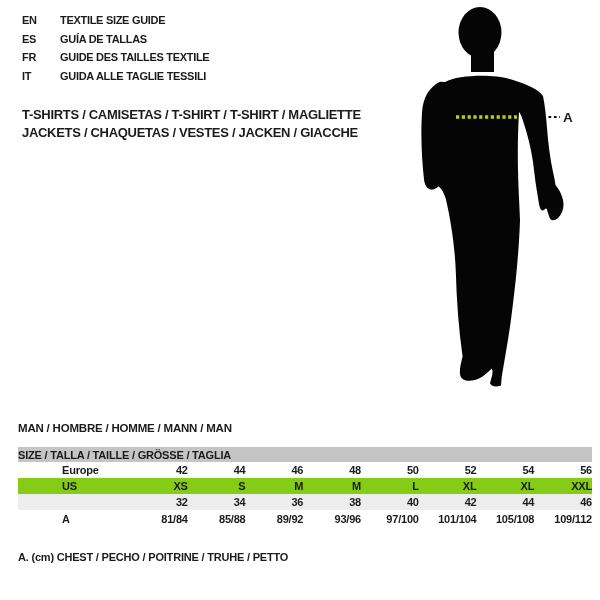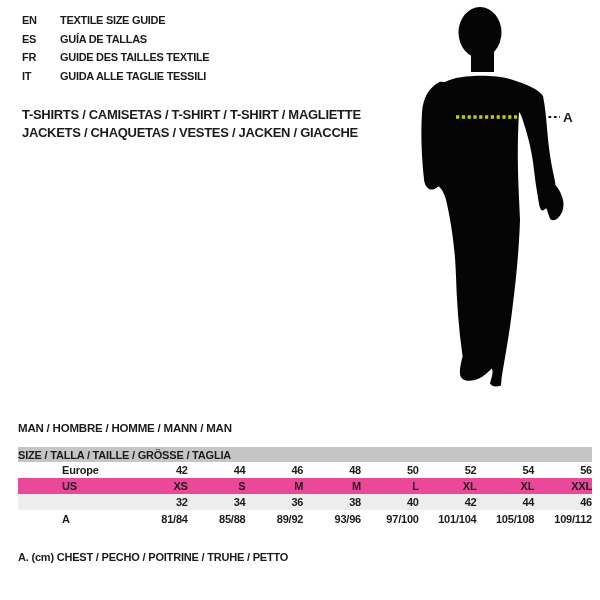--- a/index.html
+++ b/index.html
@@ -156,21 +156,21 @@
           <span class="t-label">Europe</span>
           <span class="t-cell">42</span>
           <span class="t-cell">44</span>
           <span class="t-cell">46</span>
           <span class="t-cell">48</span>
           <span class="t-cell">50</span>
           <span class="t-cell">52</span>
           <span class="t-cell">54</span>
           <span class="t-cell">56</span>
         </div>
-        <div class="t-row" style="background: #ec4899;">
+        <div class="t-row" style="background: #84cc16;">
           <span class="t-label">US</span>
           <span class="t-cell">XS</span>
           <span class="t-cell">S</span>
           <span class="t-cell">M</span>
           <span class="t-cell">M</span>
           <span class="t-cell">L</span>
           <span class="t-cell">XL</span>
           <span class="t-cell">XL</span>
           <span class="t-cell">XXL</span>
         </div>

